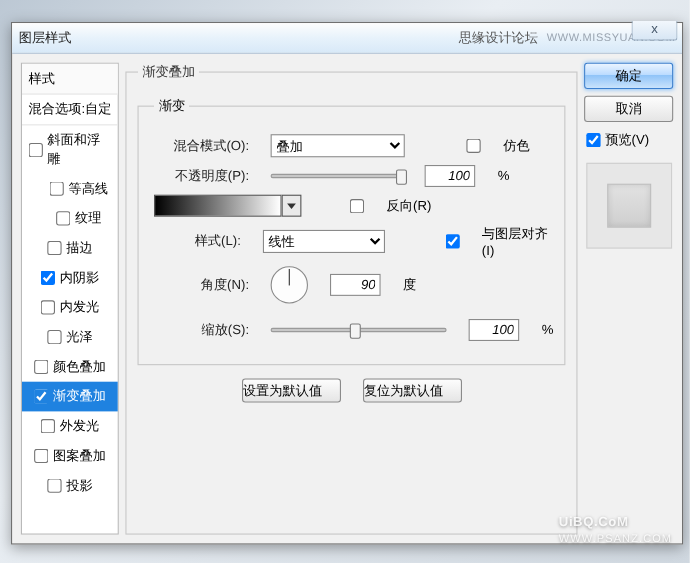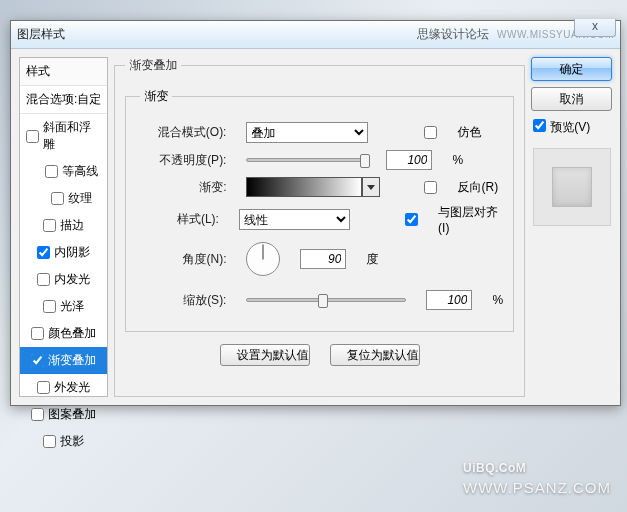--- a/index.html
+++ b/index.html
@@ -1,17 +1,17 @@
 <!DOCTYPE html>
 <html><head>
 <meta charset="utf-8">
 <style>
   * { box-sizing: border-box; font-family: "Microsoft YaHei", SimSun, Arial, sans-serif; font-size: 12px; }
   body { margin: 0; background: linear-gradient(135deg,#bcc8d4,#e9eef3 40%,#d0d8e0); width:627px; height:512px; position:relative; overflow:hidden; }
-  .dialog { position:absolute; left:10px; top:20px; width:611px; height:386px; background:#f1f1f1; border:1px solid #707070; box-shadow:0 3px 12px rgba(0,0,0,.35); }
+  .dialog { position:absolute; left:10px; top:20px; width:611px; height:475px; background:#f1f1f1; border:1px solid #707070; box-shadow:0 3px 12px rgba(0,0,0,.35); }
   .titlebar { height:28px; background:linear-gradient(#fdfdfd,#e7f2fb 50%,#d8e9f8); border-bottom:1px solid #b7c7d7; display:flex; align-items:center; padding:0 6px; position:relative; }
   .titlebar .title { flex:0 0 auto; font-weight:400; color:#222; }
   .titlebar .spacer { flex:1; }
   .titlebar .brand { color:#555; }
   .titlebar .url { color:#9aa4b0; font-size:10px; margin-left:8px; letter-spacing:.5px; }
   .closebtn { position:absolute; right:4px; top:-2px; width:42px; height:18px; border:1px solid #9aaec2; border-top:none; background:linear-gradient(#f2f7fc,#d7e6f4); border-radius:0 0 3px 3px; text-align:center; color:#46586b; line-height:15px; }
   .body { display:flex; padding:8px; gap:6px; height:calc(100% - 28px); }
   .sidebar { width:108px; border:1px solid #b9b9b9; background:#fff; padding:0; }
   .side-head { padding:5px 6px; border-bottom:1px solid #e4e4e4; background:#fafafa; }
   .side-sub { padding:5px 6px; border-bottom:1px solid #e4e4e4; }
@@ -32,29 +32,29 @@
   input.check { width:13px; height:13px; margin:0; }
   .opslider { flex:0 0 120px; height:4px; background:#c8c8c8; border:1px solid #9a9a9a; position:relative; border-radius:2px; }
   .opslider .thumb { position:absolute; top:-5px; width:10px; height:14px; background:#f4f4f4; border:1px solid #7a7a7a; border-radius:2px; }
   .numbox { width:46px; height:20px; border:1px solid #8a8a8a; text-align:right; padding:2px 4px; background:#fff;font-style:italic; }
   .grad { width:116px; height:20px; border:1px solid #555; background:linear-gradient(90deg,#000,#fff); position:relative; }
   .grad .dd { position:absolute; right:-19px; top:-1px; width:18px; height:20px; border:1px solid #555; background:#eaeaea; display:flex; align-items:center; justify-content:center; }
   .tri { width:0;height:0;border-left:4px solid transparent;border-right:4px solid transparent;border-top:5px solid #333; }
   .anglectl { width:34px; height:34px; border:1px solid #8a8a8a; border-radius:50%; background:#fdfdfd; position:relative; }
   .anglectl .needle { position:absolute; left:50%; top:50%; width:15px; height:1px; background:#333; transform-origin:left center; transform:rotate(-90deg); }
   .btnrow { display:flex; gap:20px; justify-content:center; margin-top:8px; }
-  .btn { min-width:90px; height:22px; border:1px solid #8a8a8a; background:linear-gradient(#fdfdfd,#e5e5e5); border-radius:3px; text-align:right; line-height:20px; cursor:default; }
+  .btn { min-width:90px; height:22px; border:1px solid #8a8a8a; background:linear-gradient(#fdfdfd,#e5e5e5); border-radius:3px; text-align:left; line-height:20px; cursor:default; }
   .rightcol { width:98px; display:flex; flex-direction:column; gap:6px; align-items:stretch; }
   .rbtn { height:24px; border:1px solid #8a8a8a; background:linear-gradient(#fdfdfd,#e5e5e5); border-radius:3px; text-align:center; line-height:22px; }
   .rbtn.primary { border:1px solid #3b7fce; background:linear-gradient(#eaf4ff,#bcdcff 45%,#8ec3f8 46%,#c9e3fc); box-shadow:0 0 4px #8ec3f8; }
-  .prevchk { display:flex; gap:4px; margin-top:2px; padding-left:2px; }
+  .prevchk { display:flex; align-items:center; gap:4px; margin-top:2px; padding-left:2px; }
   .preview { margin-top:6px; align-self:center; width:78px; height:78px; background:#e7e7e7; border:1px solid #cfcfcf; display:flex; align-items:center; justify-content:center; }
   .swatch { width:40px; height:40px; background:linear-gradient(#e2e2e2,#cfcfcf); border:1px solid #bcbcbc; box-shadow:inset 0 0 6px rgba(0,0,0,.12); }
   .watermark { position:absolute; right:16px; bottom:16px; font-size:26px; font-weight:700; color:rgba(255,255,255,.88); text-shadow:0 1px 3px rgba(0,0,0,.4); font-family:Arial,sans-serif; letter-spacing:.5px; pointer-events:none; }
-  .watermark .sub { display:block; font-size:15px; text-align:right; color:rgba(255,255,255,.85); font-weight:400; letter-spacing:1px; }
+  .watermark .sub { display:block; font-size:10px; text-align:right; color:rgba(255,255,255,.85); font-weight:400; letter-spacing:1px; }
 </style>
 </head>
 <body>
 
 <div class="dialog">
   <div class="titlebar">
     <span class="title">图层样式</span>
     <span class="spacer"></span>
     <span class="brand">思缘设计论坛</span>
     <span class="url">WWW.MISSYUAN.COM</span>
@@ -135,21 +135,20 @@
           <div class="row">
             <span class="lab">不透明度(P):</span>
             <div class="opslider">
                 <div class="thumb" id="op-thumb" style="left: calc(100% - 5px);"></div>
               </div>
             <input class="numbox" value="100" style="">
             <span>%</span>
           </div>
 
           <div class="row">
-            <span class="lab">渐变:</span>
             <div class="grad">
               <div class="dd">
                   <div class="tri"></div>
                 </div>
             </div>
             <span style="width:22px"></span>
             <input type="checkbox" class="check" style="">
             <span>反向(R)</span>
           </div>
 

